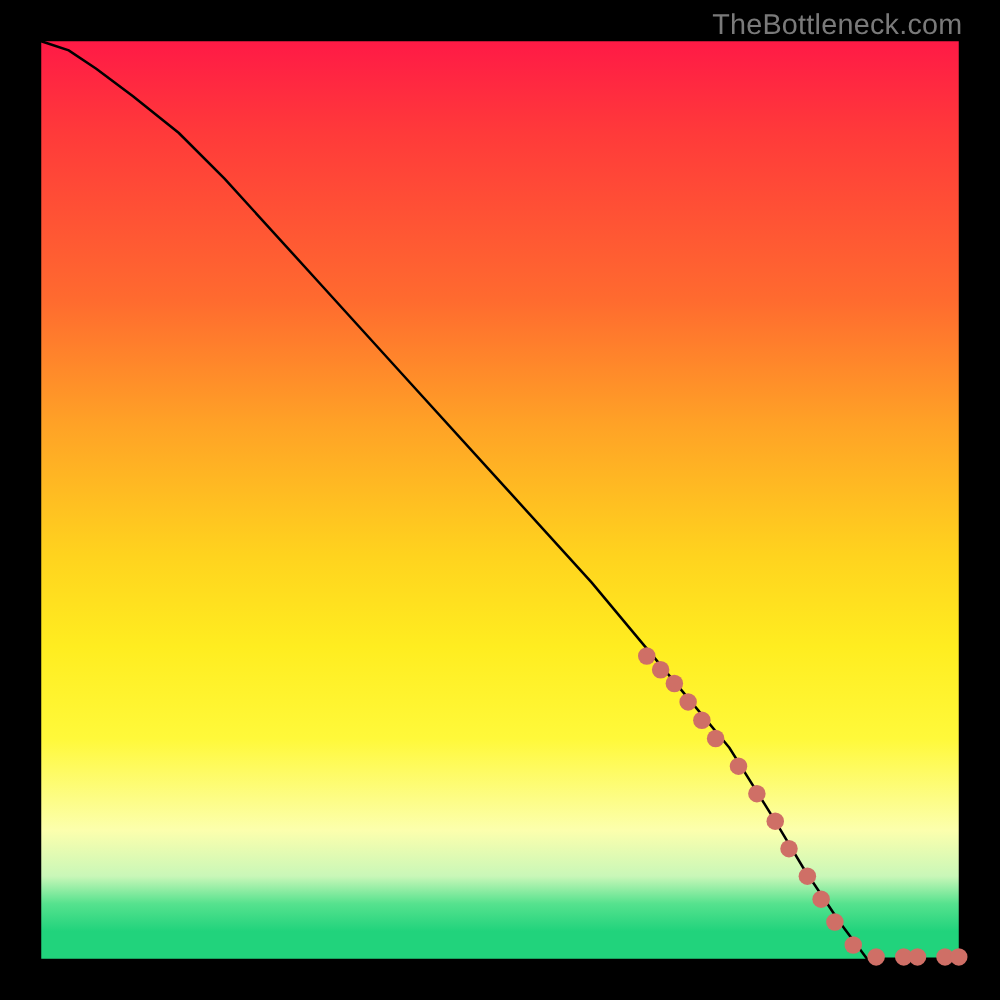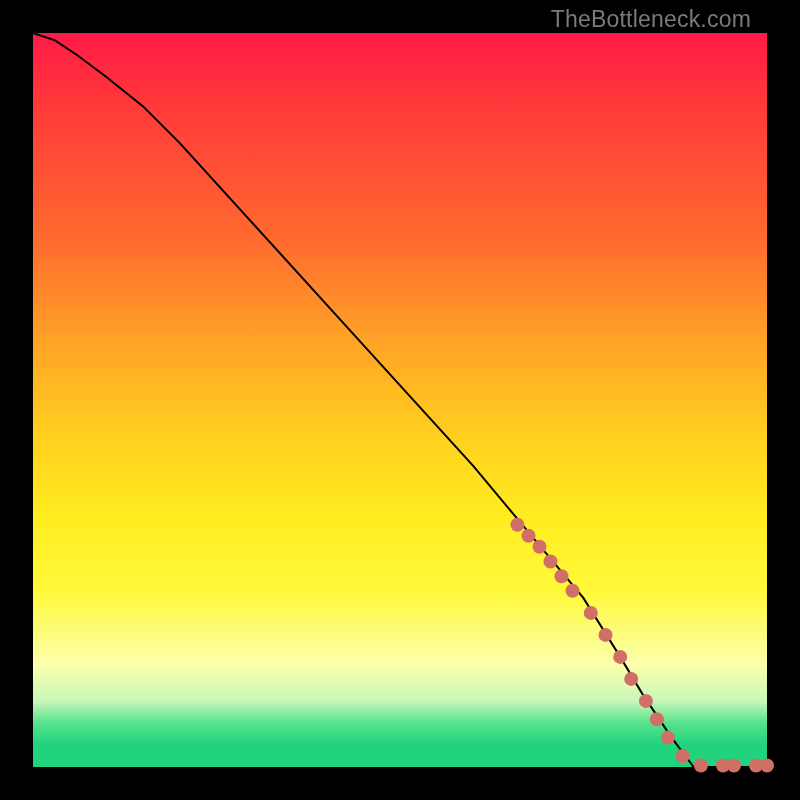--- a/index.html
+++ b/index.html
@@ -36,21 +36,21 @@
       #fcffad 86%,
       #c9f7b8 91%,
       #56e28e 94%,
       #21d37c 97%,
       #21d37c 100%
     );
   }
   .watermark {
     position: absolute;
     top: 6px;
-    right: 49px;
+    right: 30px;
     color: #7a7a7a;
     font-size: 23px;
     font-weight: 400;
     letter-spacing: 0.2px;
     user-select: none;
   }
   svg.curve {
     position: absolute;
     left: 0;
     top: 0;

